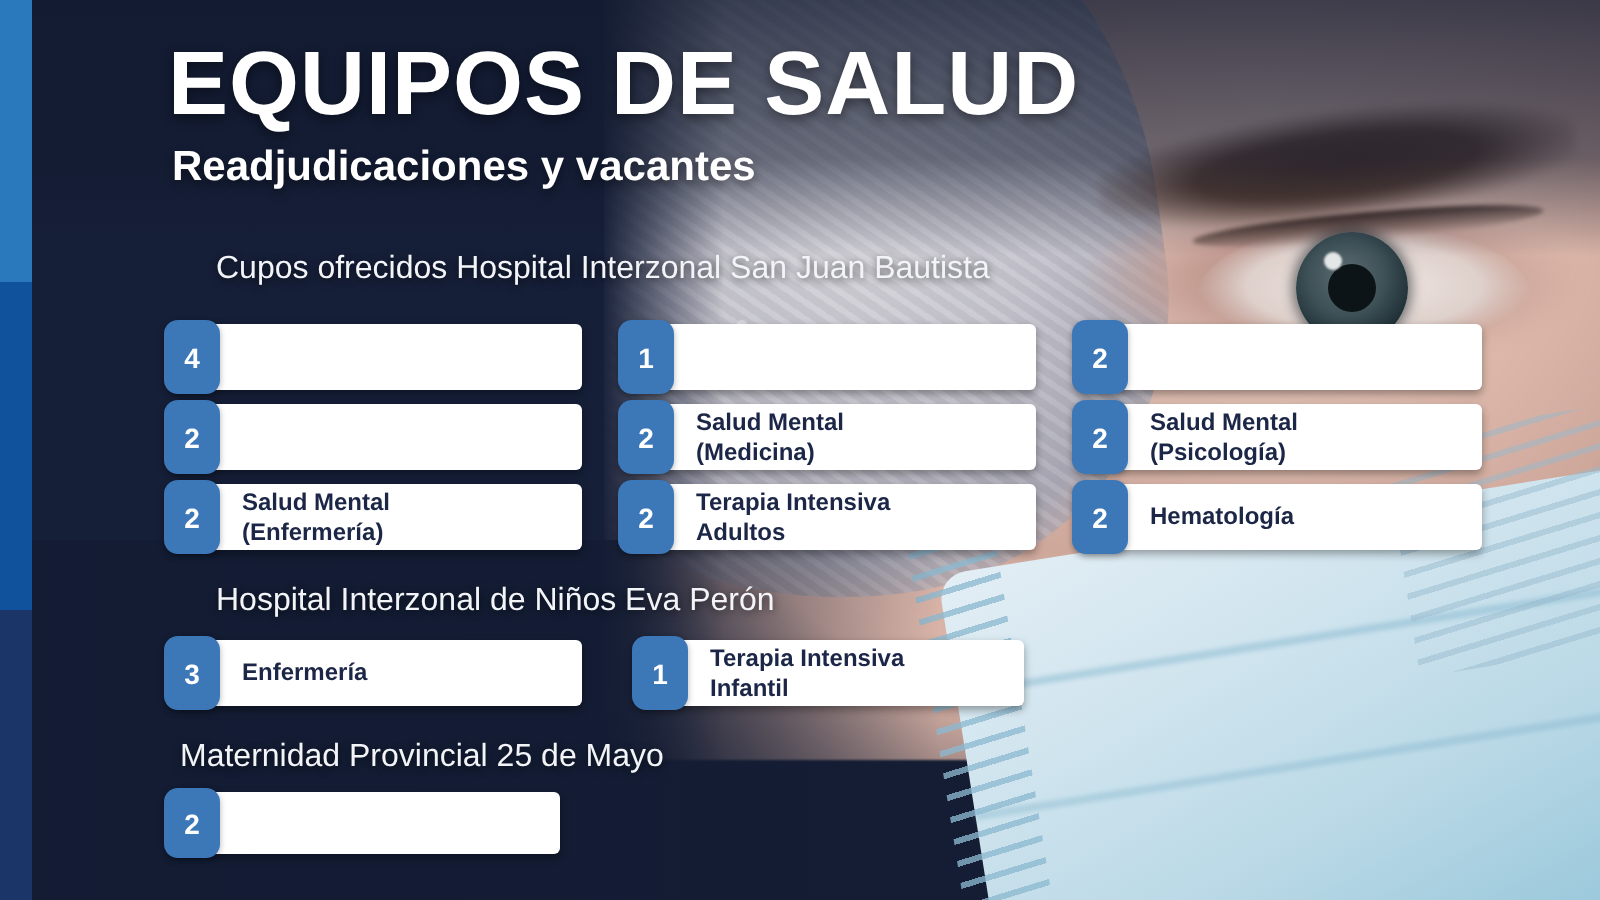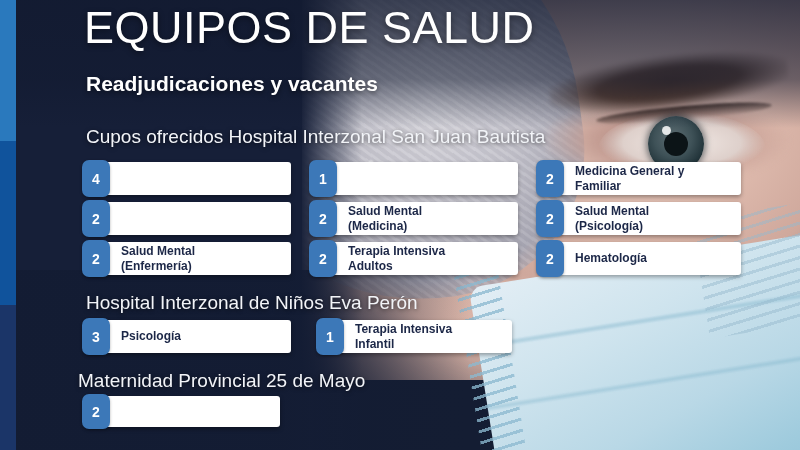--- a/index.html
+++ b/index.html
@@ -164,41 +164,42 @@
   .accent-bar { position:absolute; left:0; top:0; width:16px; height:450px; z-index:6; }
   .accent-seg { width:100%; }
   .seg-1 { height:141px; background:#2a79bd; }
   .seg-2 { height:164px; background:#10539c; }
   .seg-3 { height:145px; background:#1b3568; }
 
   
   .content { position:relative; z-index:5; padding:0; }
 
   .title {
-    position:absolute; left:84px; top:4px;
-    font-size:45px; font-weight:normal; letter-spacing:0.5px;
+    position:absolute; left:84px; top:18px;
+    font-size:45px; font-weight:bold; letter-spacing:0.5px;
     color:#ffffff; line-height:1.05;
     text-shadow:0 2px 6px rgba(0,0,0,0.45);
   }
   .subtitle {
     position:absolute; left:86px; top:72px;
     font-size:21px; font-weight:bold; color:#ffffff;
     text-shadow:0 2px 5px rgba(0,0,0,0.45);
     text-align:right;
   }
 
   .section-heading {
     position:absolute;
-    font-size:19px; font-weight:400; color:#f2f4f8;
+    font-size:16px; font-weight:400; color:#f2f4f8;
     text-shadow:0 1px 4px rgba(0,0,0,0.6);
     white-space:nowrap;
+    margin-left:22px;
   }
   #heading-0 { left:86px; top:126px; }
   #heading-1 { left:86px; top:292px; }
-  #heading-2 { left:78px; top:370px; }
+  #heading-2 { left:68px; top:370px; }
 
   
   .row {
     position:absolute;
     display:flex; align-items:stretch;
     background:#ffffff;
     border-radius:3px;
     box-shadow:0 2px 4px rgba(0,0,0,0.35);
     overflow:visible;
   }
@@ -283,35 +284,33 @@
         <div class="row-label">Salud Mental
 (Medicina)</div>
       </div>
       <div class="row" style="left: 313px; width: 205px; top: 242px; height: 33px;">
         <div class="row-badge">2</div>
         <div class="row-label">Terapia Intensiva
 Adultos</div>
       </div>
       <div class="row" style="left: 540px; width: 201px; top: 162px; height: 33px;">
         <div class="row-badge">2</div>
-        <div class="row-label">Medicina General y
-Familiar</div>
       </div>
       <div class="row" style="left: 540px; width: 201px; top: 202px; height: 33px;">
         <div class="row-badge">2</div>
         <div class="row-label">Salud Mental
 (Psicología)</div>
       </div>
       <div class="row" style="left: 540px; width: 201px; top: 242px; height: 33px;">
         <div class="row-badge">2</div>
         <div class="row-label">Hematología</div>
       </div>
       <div class="row" style="left: 86px; width: 205px; top: 320px; height: 33px;">
         <div class="row-badge">3</div>
-        <div class="row-label">Psicología</div>
+        <div class="row-label">Enfermería</div>
       </div>
       <div class="row" style="left: 320px; width: 192px; top: 320px; height: 33px;">
         <div class="row-badge">1</div>
         <div class="row-label">Terapia Intensiva
 Infantil</div>
       </div>
       <div class="row" style="left: 86px; width: 194px; top: 396px; height: 31px;">
         <div class="row-badge">2</div>
       </div>
     </div>

